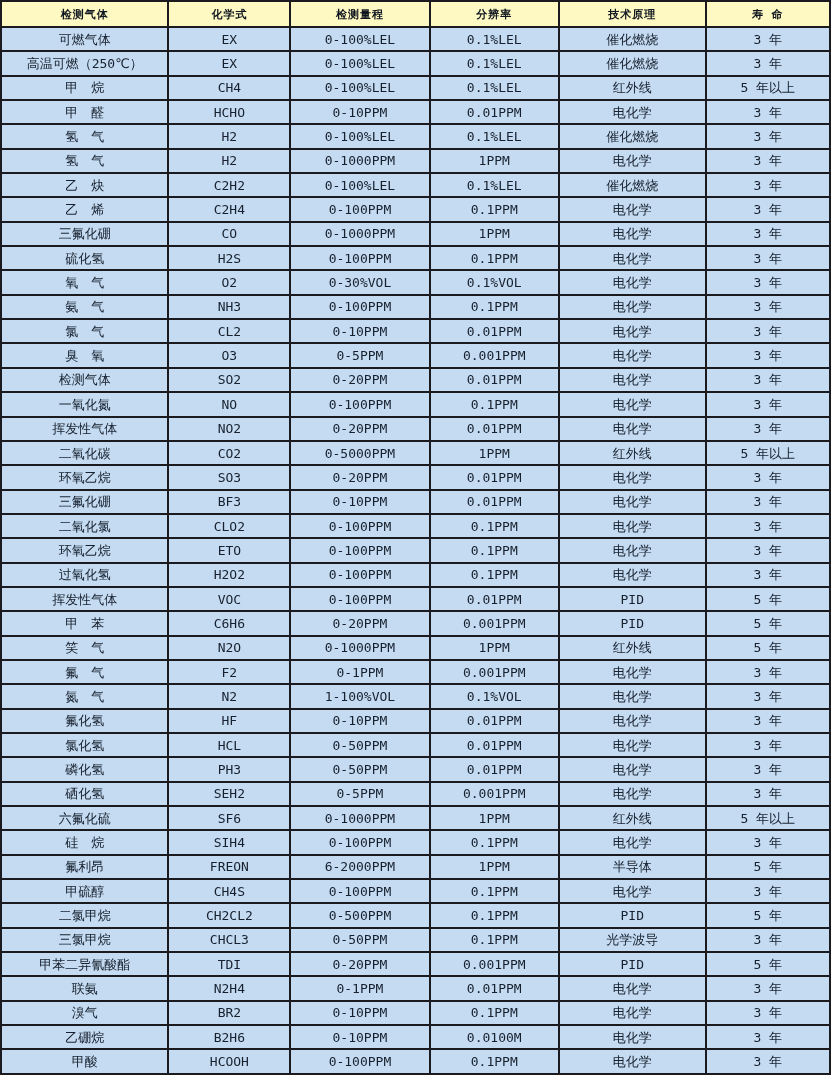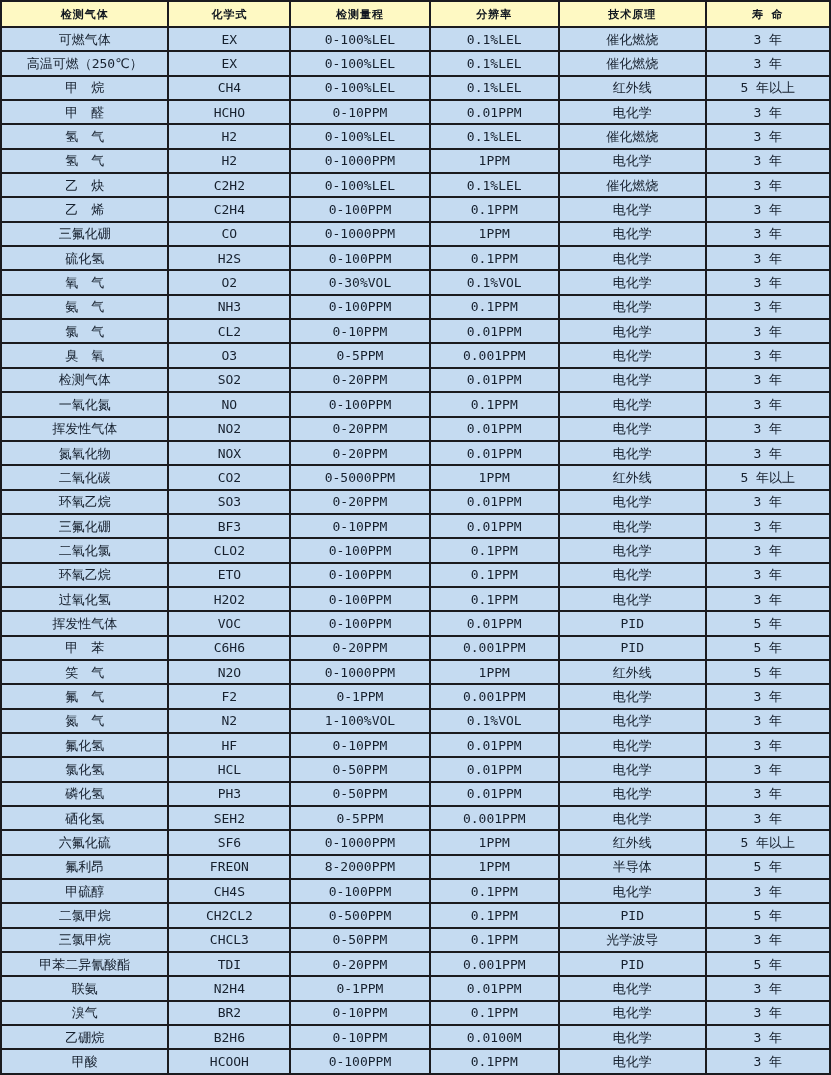--- a/index.html
+++ b/index.html
@@ -196,28 +196,20 @@
       </tr>
       <tr>
         <td class="col-gas">挥发性气体</td>
         <td class="col-formula">NO2</td>
         <td class="col-range">0-20PPM</td>
         <td class="col-resolution">0.01PPM</td>
         <td class="col-principle">电化学</td>
         <td class="col-life">3 年</td>
       </tr>
       <tr>
-        <td class="col-gas">氮氧化物</td>
-        <td class="col-formula">NOX</td>
-        <td class="col-range">0-20PPM</td>
-        <td class="col-resolution">0.01PPM</td>
-        <td class="col-principle">电化学</td>
-        <td class="col-life">3 年</td>
-      </tr>
-      <tr>
         <td class="col-gas">二氧化碳</td>
         <td class="col-formula">CO2</td>
         <td class="col-range">0-5000PPM</td>
         <td class="col-resolution">1PPM</td>
         <td class="col-principle">红外线</td>
         <td class="col-life">5 年以上</td>
       </tr>
       <tr>
         <td class="col-gas">环氧乙烷</td>
         <td class="col-formula">SO3</td>
@@ -332,23 +324,31 @@
       </tr>
       <tr>
         <td class="col-gas">六氟化硫</td>
         <td class="col-formula">SF6</td>
         <td class="col-range">0-1000PPM</td>
         <td class="col-resolution">1PPM</td>
         <td class="col-principle">红外线</td>
         <td class="col-life">5 年以上</td>
       </tr>
       <tr>
+        <td class="col-gas">硅　烷</td>
+        <td class="col-formula">SIH4</td>
+        <td class="col-range">0-100PPM</td>
+        <td class="col-resolution">0.1PPM</td>
+        <td class="col-principle">电化学</td>
+        <td class="col-life">3 年</td>
+      </tr>
+      <tr>
         <td class="col-gas">氟利昂</td>
         <td class="col-formula">FREON</td>
-        <td class="col-range">8-2000PPM</td>
+        <td class="col-range">6-2000PPM</td>
         <td class="col-resolution">1PPM</td>
         <td class="col-principle">半导体</td>
         <td class="col-life">5 年</td>
       </tr>
       <tr>
         <td class="col-gas">甲硫醇</td>
         <td class="col-formula">CH4S</td>
         <td class="col-range">0-100PPM</td>
         <td class="col-resolution">0.1PPM</td>
         <td class="col-principle">电化学</td>

